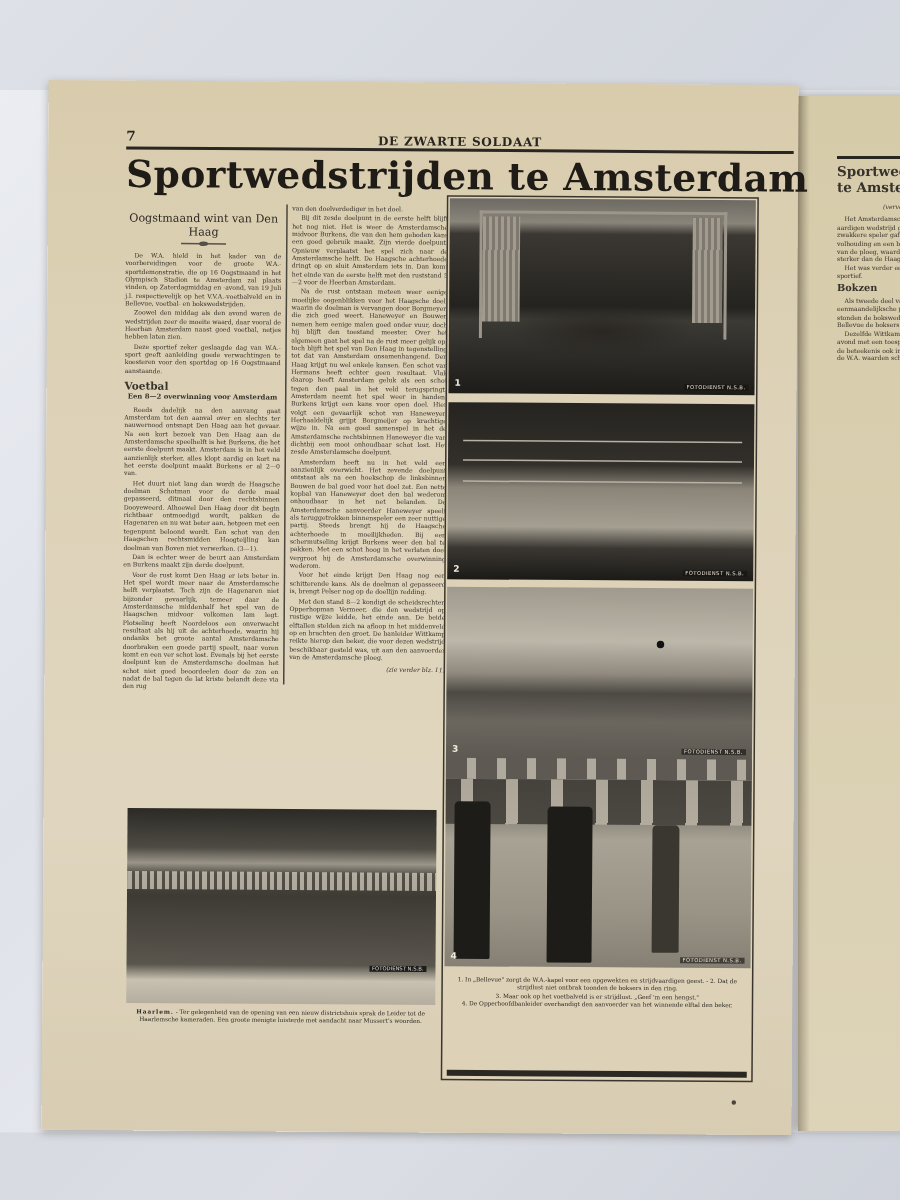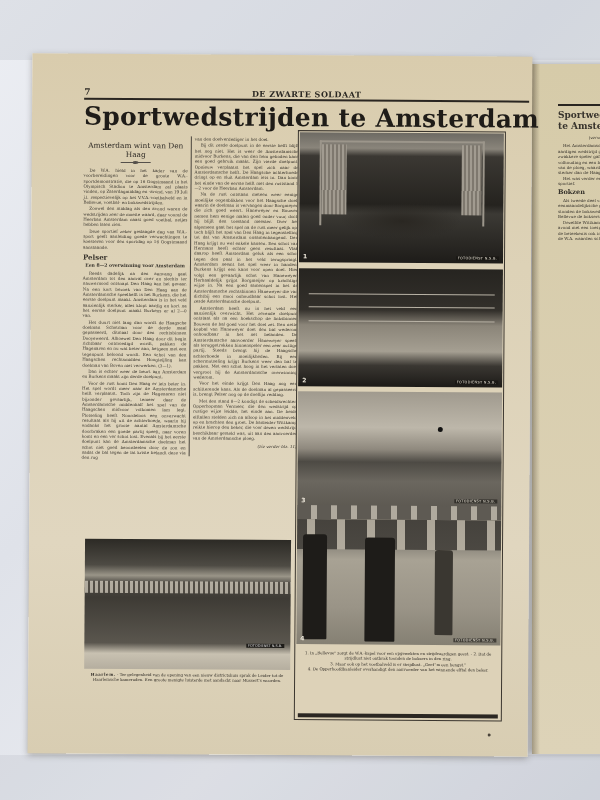--- a/index.html
+++ b/index.html
@@ -118,26 +118,26 @@
 </div>
 
 <div class="page">
   <div class="masthead">
     <span class="num">7</span>
     <span class="title">DE ZWARTE SOLDAAT</span>
   </div>
   <div class="headline">Sportwedstrijden te Amsterdam</div>
 
   <div class="col col1">
-    <div class="sub-head">Amsterdam wint van Den Haag</div>
+    <div class="sub-head">Oogstmaand wint van Den Haag</div>
     <span class="ornament"></span>
     <p>De W.A. hield in het kader van de voorbereidingen voor de groote W.A.-sportdemonstratie, die op 16 Oogstmaand in het Olympisch Stadion te Amsterdam zal plaats vinden, op Zaterdagmiddag en -avond, van 19 Juli j.l. respectievelijk op het V.V.A.-voetbalveld en in Bellevue, voetbal- en bokswedstrijden.</p>
     <p>Zoowel den middag als den avond waren de wedstrijden zeer de moeite waard, daar vooral de Heerban Amsterdam naast goed voetbal, netjes hebben laten zien.</p>
     <p>Deze sportief zeker geslaagde dag van W.A.-sport geeft aanleiding goede verwachtingen te koesteren voor den sportdag op 16 Oogstmaand aanstaande.</p>
-    <div class="section-head">Pelser</div>
+    <div class="section-head">Voetbal</div>
     <div class="small-head">Een 8—2 overwinning voor Amsterdam</div>
     <p>Reeds dadelijk na den aanvang gaat Amsterdam tot den aanval over en slechts ter nauwernood ontsnapt Den Haag aan het gevaar. Na een kort bezoek van Den Haag aan de Amsterdamsche speelhelft is het Burkens, die het eerste doelpunt maakt. Amsterdam is in het veld aanzienlijk sterker, alles klopt aardig en kort na het eerste doelpunt maakt Burkens er al 2—0 van.</p>
     <p>Het duurt niet lang dan wordt de Haagsche doelman Schotman voor de derde maal gepasseerd, ditmaal door den rechtsbinnen Dooyeweerd. Alhoewel Den Haag door dit begin richtbaar ontmoedigd wordt, pakken de Hagenaren en nu wat beter aan, hetgeen met een tegenpunt beloond wordt. Een schot van den Haagschen rechtsmidden Hoogteijling kan doelman van Boven niet verwerken. (3—1).</p>
     <p>Dan is echter weer de beurt aan Amsterdam en Burkens maakt zijn derde doelpunt.</p>
     <p>Voor de rust komt Den Haag er iets beter in. Het spel wordt meer naar de Amsterdamsche helft verplaatst. Toch zijn de Hagenaren niet bijzonder gevaarlijk, temeer daar de Amsterdamsche middenhalf het spel van de Haagschen midvoor volkomen lam legt. Plotseling heeft Noordeloos een onverwacht resultaat als hij uit de achterhoede, waarin hij ondanks het groote aantal Amsterdamsche doorbraken een goede partij speelt, naar voren komt en een ver schot lost. Evenals bij het eerste doelpunt kan de Amsterdamsche doelman het schot niet goed beoordeelen door de zon en nadat de bal tegen de lat kriste belandt deze via den rug</p>
   </div>
 
   <div class="vline" style="left:159px;top:82px;height:320px;"></div>
 
   <div class="col col2">

